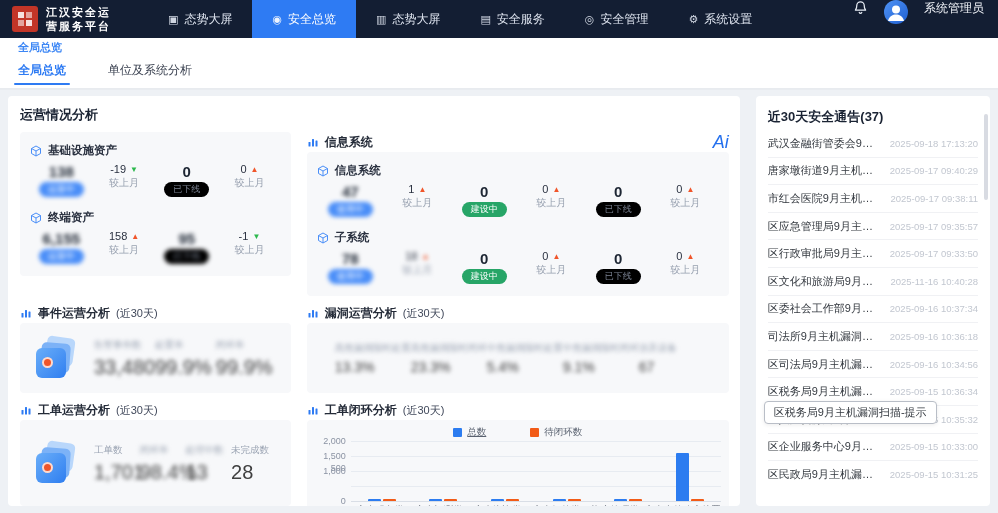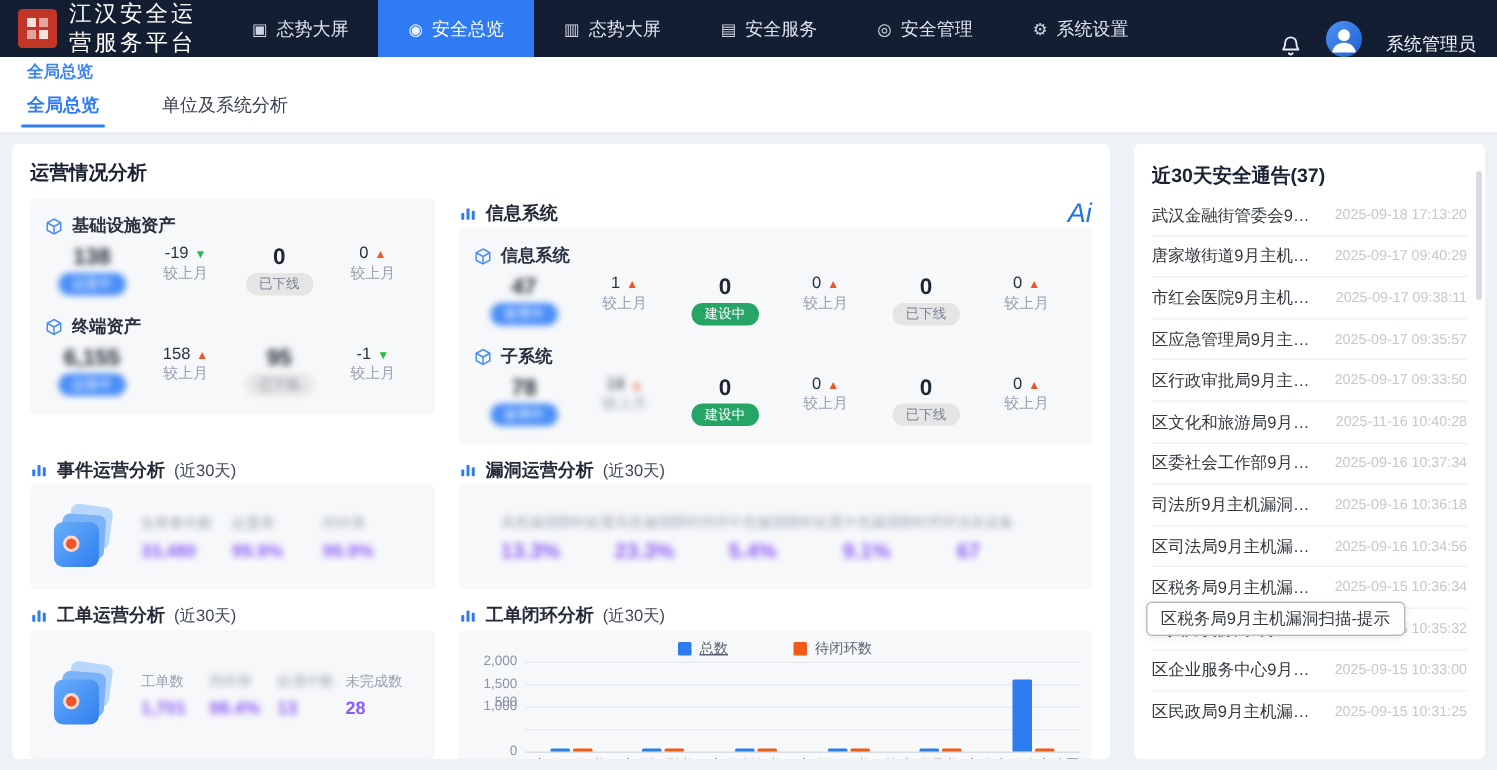--- a/index.html
+++ b/index.html
@@ -2,26 +2,26 @@
 <html><head>
 <meta charset="utf-8">
 <style>
 *{box-sizing:border-box;margin:0;padding:0}
 html,body{width:998px;height:513px;overflow:hidden}
 body{font-family:"Liberation Sans","DejaVu Sans",sans-serif;background:#eef1f5;color:#1d2633;font-size:12px}
 
 .topbar{height:38px;background:#131e33;display:flex;align-items:stretch;color:#fff}
 .logo{display:flex;align-items:center;gap:8px;padding:0 12px;min-width:148px}
 .seal{width:26px;height:26px;background:#c23527;border-radius:3px;flex:none;display:flex;align-items:center;justify-content:center}
-.brand{font-size:15px;font-weight:normal;line-height:1.3;letter-spacing:2px;white-space:nowrap}
+.brand{font-size:11px;font-weight:bold;line-height:1.3;letter-spacing:2px;white-space:nowrap}
 .nav{display:flex;align-items:stretch}
 .nav-item{display:flex;align-items:center;gap:6px;padding:0 20px;font-size:12px;color:#dfe5f0;cursor:pointer;white-space:nowrap}
 .nav-item.active{background:#2e7bf3;color:#fff}
 .nav-ico{font-size:11px;opacity:.92;font-family:"DejaVu Sans",sans-serif}
-.top-right{margin-left:auto;display:flex;align-items:flex-end;gap:16px;padding-right:14px}
+.top-right{margin-left:auto;display:flex;align-items:flex-start;gap:16px;padding-right:14px}
 .username{font-size:12px;color:#f2f5fa}
 .avatar{width:24px;height:24px;border-radius:50%;background:linear-gradient(135deg,#4f93f5,#1f5fd0);display:flex;align-items:center;justify-content:center;overflow:hidden}
 
 .crumb-bar{height:18px;background:#fff;display:flex;align-items:center;padding:0 18px}
 .crumb{color:#3d87f5;font-size:11px;font-weight:bold}
 .tabs-bar{height:33px;background:#fff;display:flex;align-items:flex-end;padding:0 14px;border-bottom:1px solid #e8ebef;box-shadow:0 1px 0 rgba(0,0,0,.02)}
 .tab{position:relative;padding:6px 4px 9px;margin-right:34px;font-size:12px;color:#3a4150;cursor:pointer;white-space:nowrap}
 .tab.active{color:#2e7bf3;font-weight:bold}
 .tab.active:after{content:"";position:absolute;left:0;right:0;bottom:3px;height:2px;background:#2e7bf3;border-radius:1px}
 
@@ -38,32 +38,32 @@
 
 .asset-card{padding:4px 10px 6px}
 .asset-block{padding:4px 0 2px}
 .asset-sub{display:flex;align-items:center;gap:6px;font-size:11.5px;font-weight:bold;color:#2a3140;margin:3px 0 4px}
 .asset-stats{display:flex;align-items:flex-start;padding:2px 0 4px}
 .acol{flex:1;display:flex;flex-direction:column;align-items:center;gap:3px}
 .aval{font-size:15px;font-weight:bold;color:#1d2633;line-height:1}
 .pill{font-size:9px;line-height:1;padding:3px 9px;border-radius:8px;color:#fff;white-space:nowrap}
 .pill.blue{background:#4a8ef8}
 .pill.green{background:#27a567}
-.pill.gray{background:#e5e5e5;color:#7a8292}
+.pill.gray{background:#000000;color:#7a8292}
 .achange{font-size:11px;color:#2a3140;line-height:1;display:flex;align-items:center;gap:4px}
 .asub{font-size:10px;color:#98a1b0;line-height:1}
 .arr{font-size:8px}
 .arr.up{color:#f0552a}
 .arr.down{color:#2db84d}
 
 .stat-card{display:flex;align-items:center;padding:10px 14px;min-height:70px}
 .stat-cols{display:flex;flex:1}
 .scol{flex:1;display:flex;flex-direction:column;gap:5px;min-width:0}
 .slabel{font-size:9.5px;color:#9aa3b2;white-space:nowrap;overflow:hidden}
-.sval{font-size:12px;font-weight:bold;color:#8b5cf6;line-height:1}
+.sval{font-size:20px;font-weight:normal;color:#404040;line-height:1}
 .vuln-card .sval{font-size:14px}
 .redacted{filter:blur(2.3px)}
 
 .cube3d{width:46px;height:46px;position:relative;flex:none;margin-right:14px}
 .c-back{position:absolute;left:12px;top:2px;width:28px;height:28px;background:#b9d7fb;border-radius:5px;transform:rotate(8deg)}
 .c-mid{position:absolute;left:7px;top:8px;width:29px;height:29px;background:#7cb2f7;border-radius:5px;transform:rotate(4deg)}
 .c-front{position:absolute;left:2px;top:13px;width:30px;height:30px;background:linear-gradient(135deg,#6aaef9,#2f7ef0);border-radius:6px}
 .c-dot{position:absolute;left:8px;top:22px;width:11px;height:11px;border-radius:50%;background:#f0552a;border:2px solid #ffd9cc}
 
 .chart-card{padding:4px 8px 6px}

